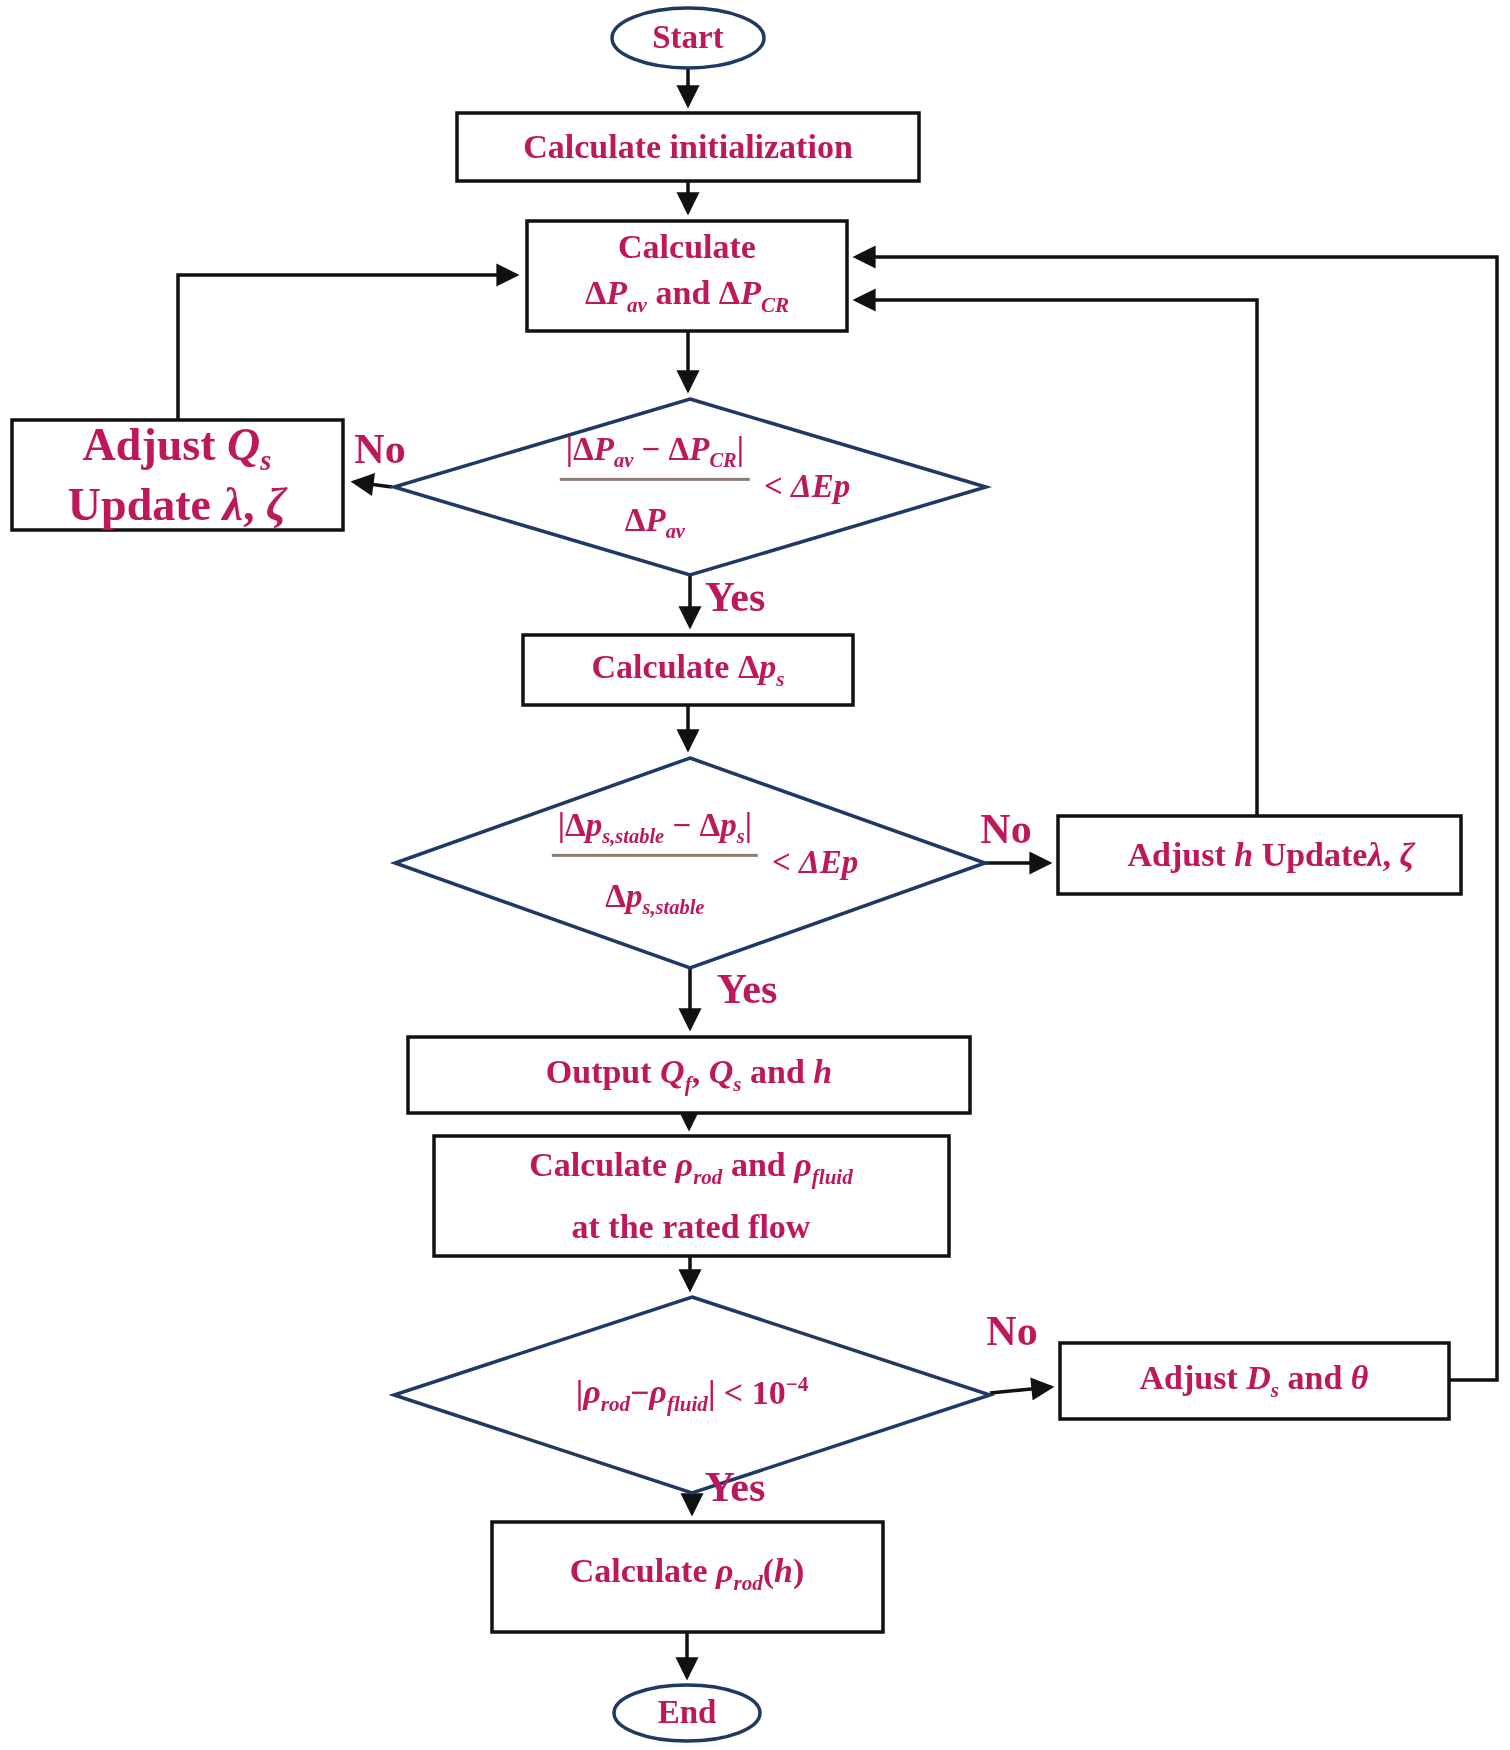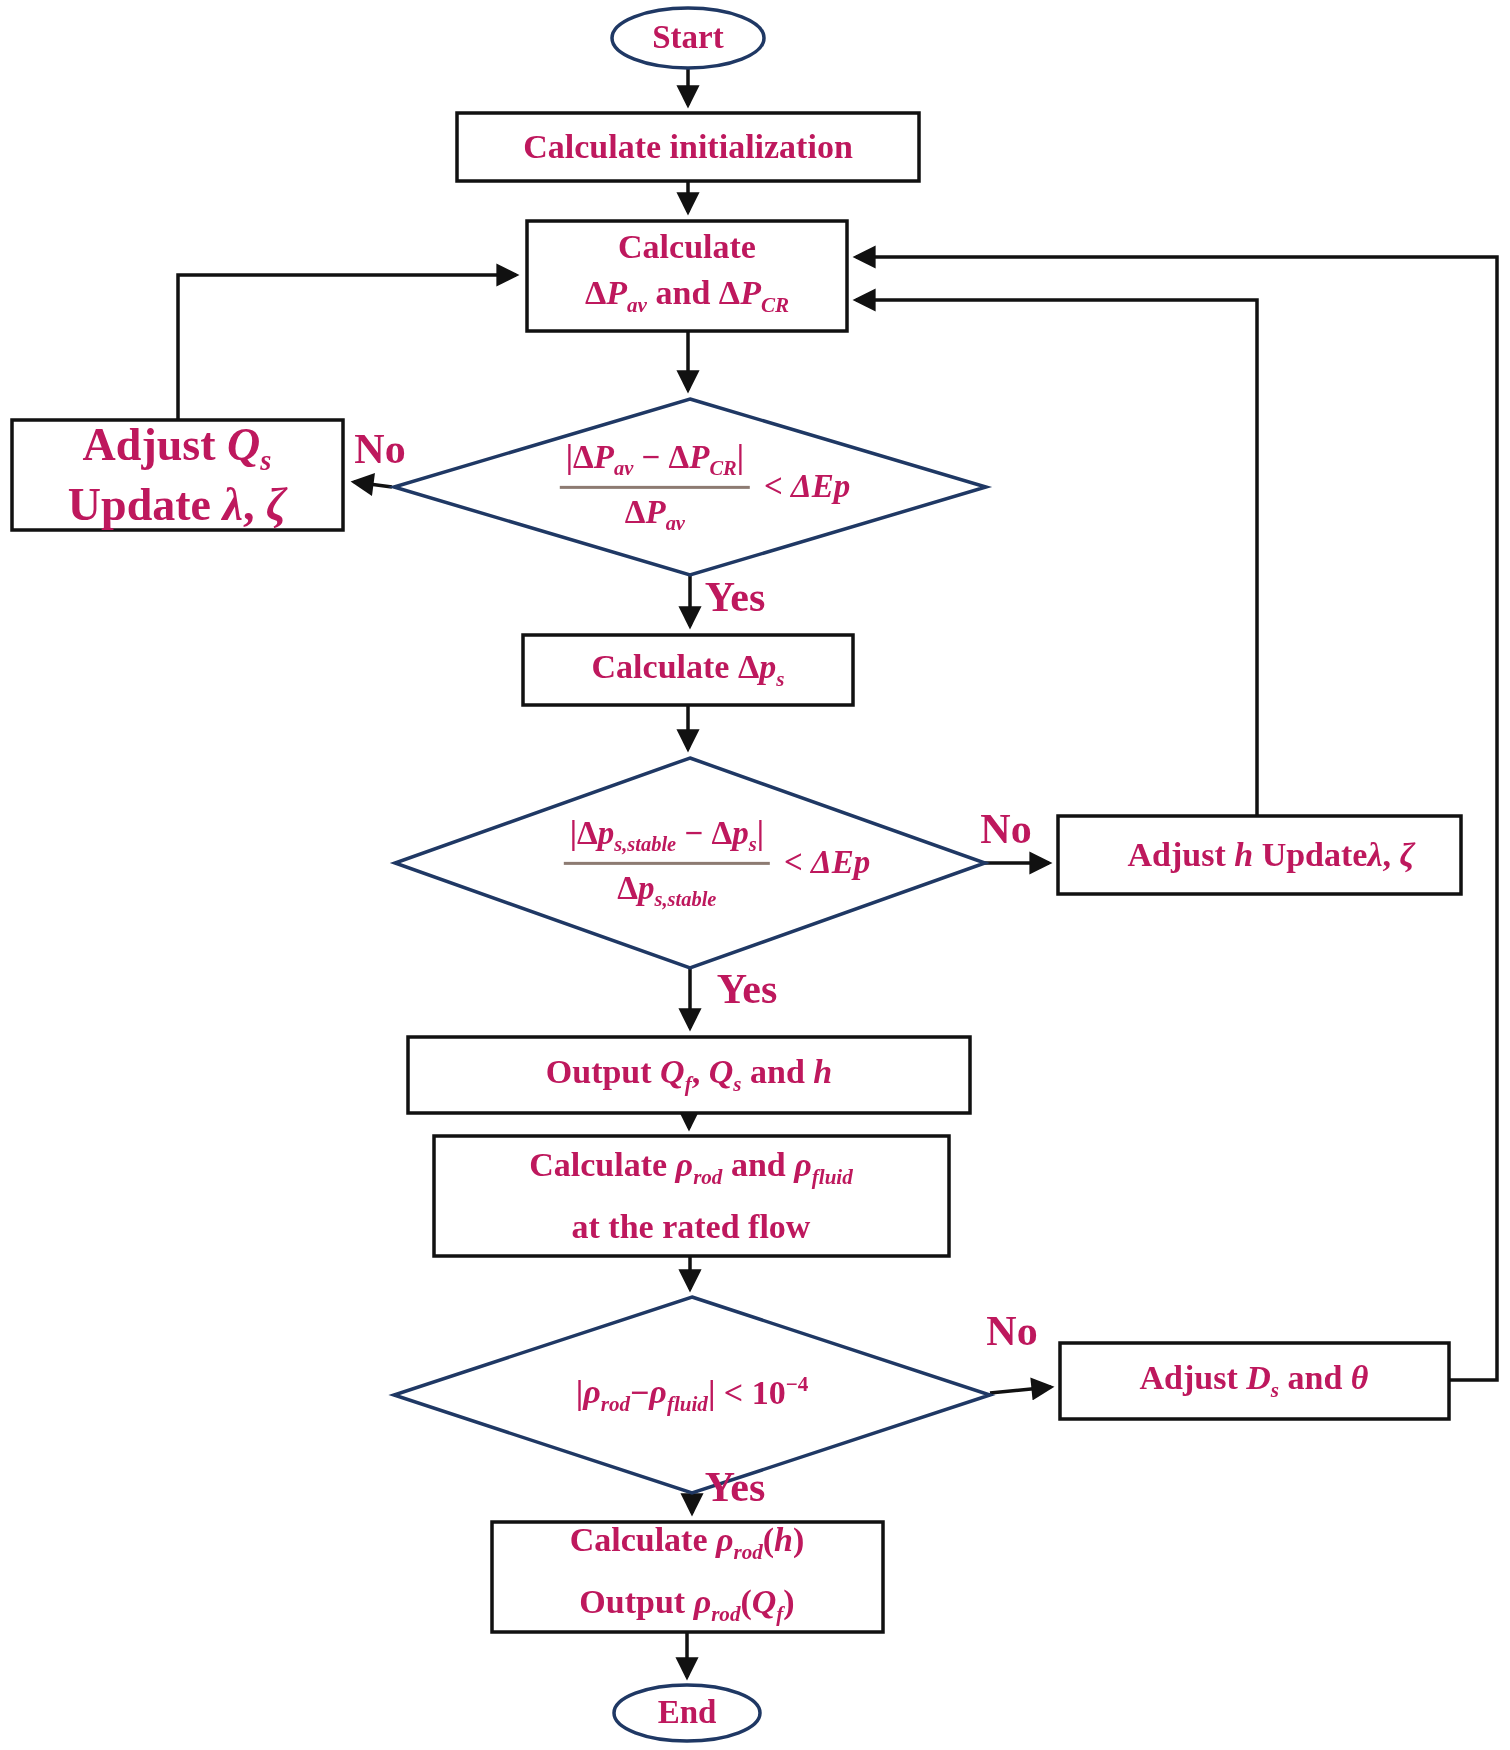--- a/index.html
+++ b/index.html
@@ -14,21 +14,21 @@
     white-space:nowrap; text-align:center; font-size:33px; line-height:1.2;
   }
   .t i { font-style:italic; }
   sub { font-size:0.62em; }
   sup { font-size:0.62em; }
   .lines2 { line-height:46px; }
   .lines2.wide { line-height:50px; }
   .decision { display:flex; align-items:center; gap:14px; font-size:33px; }
   .frac { display:inline-block; text-align:center; }
   .frac .num { display:block; border-bottom:3px solid #8d7b72; padding:0 6px 5px 6px; }
-  .frac .den { display:block; padding-top:4px; }
+  .frac .den { display:block; padding-top:20px; }
   .lbl { font-size:42px; }
 </style>
 </head>
 <body>
 
 <div class="stage">
 
   <svg width="1510" height="1750" viewBox="0 0 1510 1750">
     <defs>
       <marker id="ah" viewBox="0 0 10 10" refX="8.5" refY="5" markerWidth="7.2" markerHeight="6.6" orient="auto">
@@ -96,21 +96,21 @@
   <div class="t lbl" style="left:380px; top:449px;">No</div>
   <div class="t lbl" style="left:735px; top:597px;">Yes</div>
 
   <div class="t lines2" style="left:177px; top:475px; font-size:46px; line-height:44px;">
     <div>Adjust <i>Q<sub>s</sub></i></div>
     <div>Update <i>λ</i>, <i>ζ</i></div>
   </div>
 
   <div class="t" style="left:688px; top:670px; font-size:34px;">Calculate Δ<i>p<sub>s</sub></i></div>
 
-  <div class="t decision" style="left:705px; top:863px;margin-left:12px;">
+  <div class="t decision" style="left:705px; top:863px;">
     <span class="frac">
       <span class="num">|Δ<i>p<sub>s,stable</sub></i> − Δ<i>p<sub>s</sub></i>|</span>
       <span class="den">Δ<i>p<sub>s,stable</sub></i></span>
     </span>
     <span>&lt; <i>ΔEp</i></span>
   </div>
 
   <div class="t lbl" style="left:1006px; top:829px;">No</div>
   <div class="t lbl" style="left:747px; top:989px;">Yes</div>
 
@@ -125,18 +125,17 @@
 
   <div class="t" style="left:692px; top:1395px; font-size:34px;">|<i>ρ<sub>rod</sub></i>−<i>ρ<sub>fluid</sub></i>| &lt; 10<sup>−4</sup></div>
 
   <div class="t lbl" style="left:1012px; top:1331px;">No</div>
   <div class="t lbl" style="left:735px; top:1487px;">Yes</div>
 
   <div class="t" style="left:1254px; top:1381px; font-size:34px;">Adjust <i>D<sub>s</sub></i> and <i>θ</i></div>
 
   <div class="t lines2 wide" style="left:687px; top:1577px; font-size:34px;">
     <div>Calculate <i>ρ<sub>rod</sub></i>(<i>h</i>)</div>
-    <div>Output <i>ρ<sub>rod</sub></i>(<i>Q<sub>f</sub></i>)</div>
   </div>
 
   <div class="t" style="left:687px; top:1713px;">End</div>
 
 </div>
 
 </body></html>

